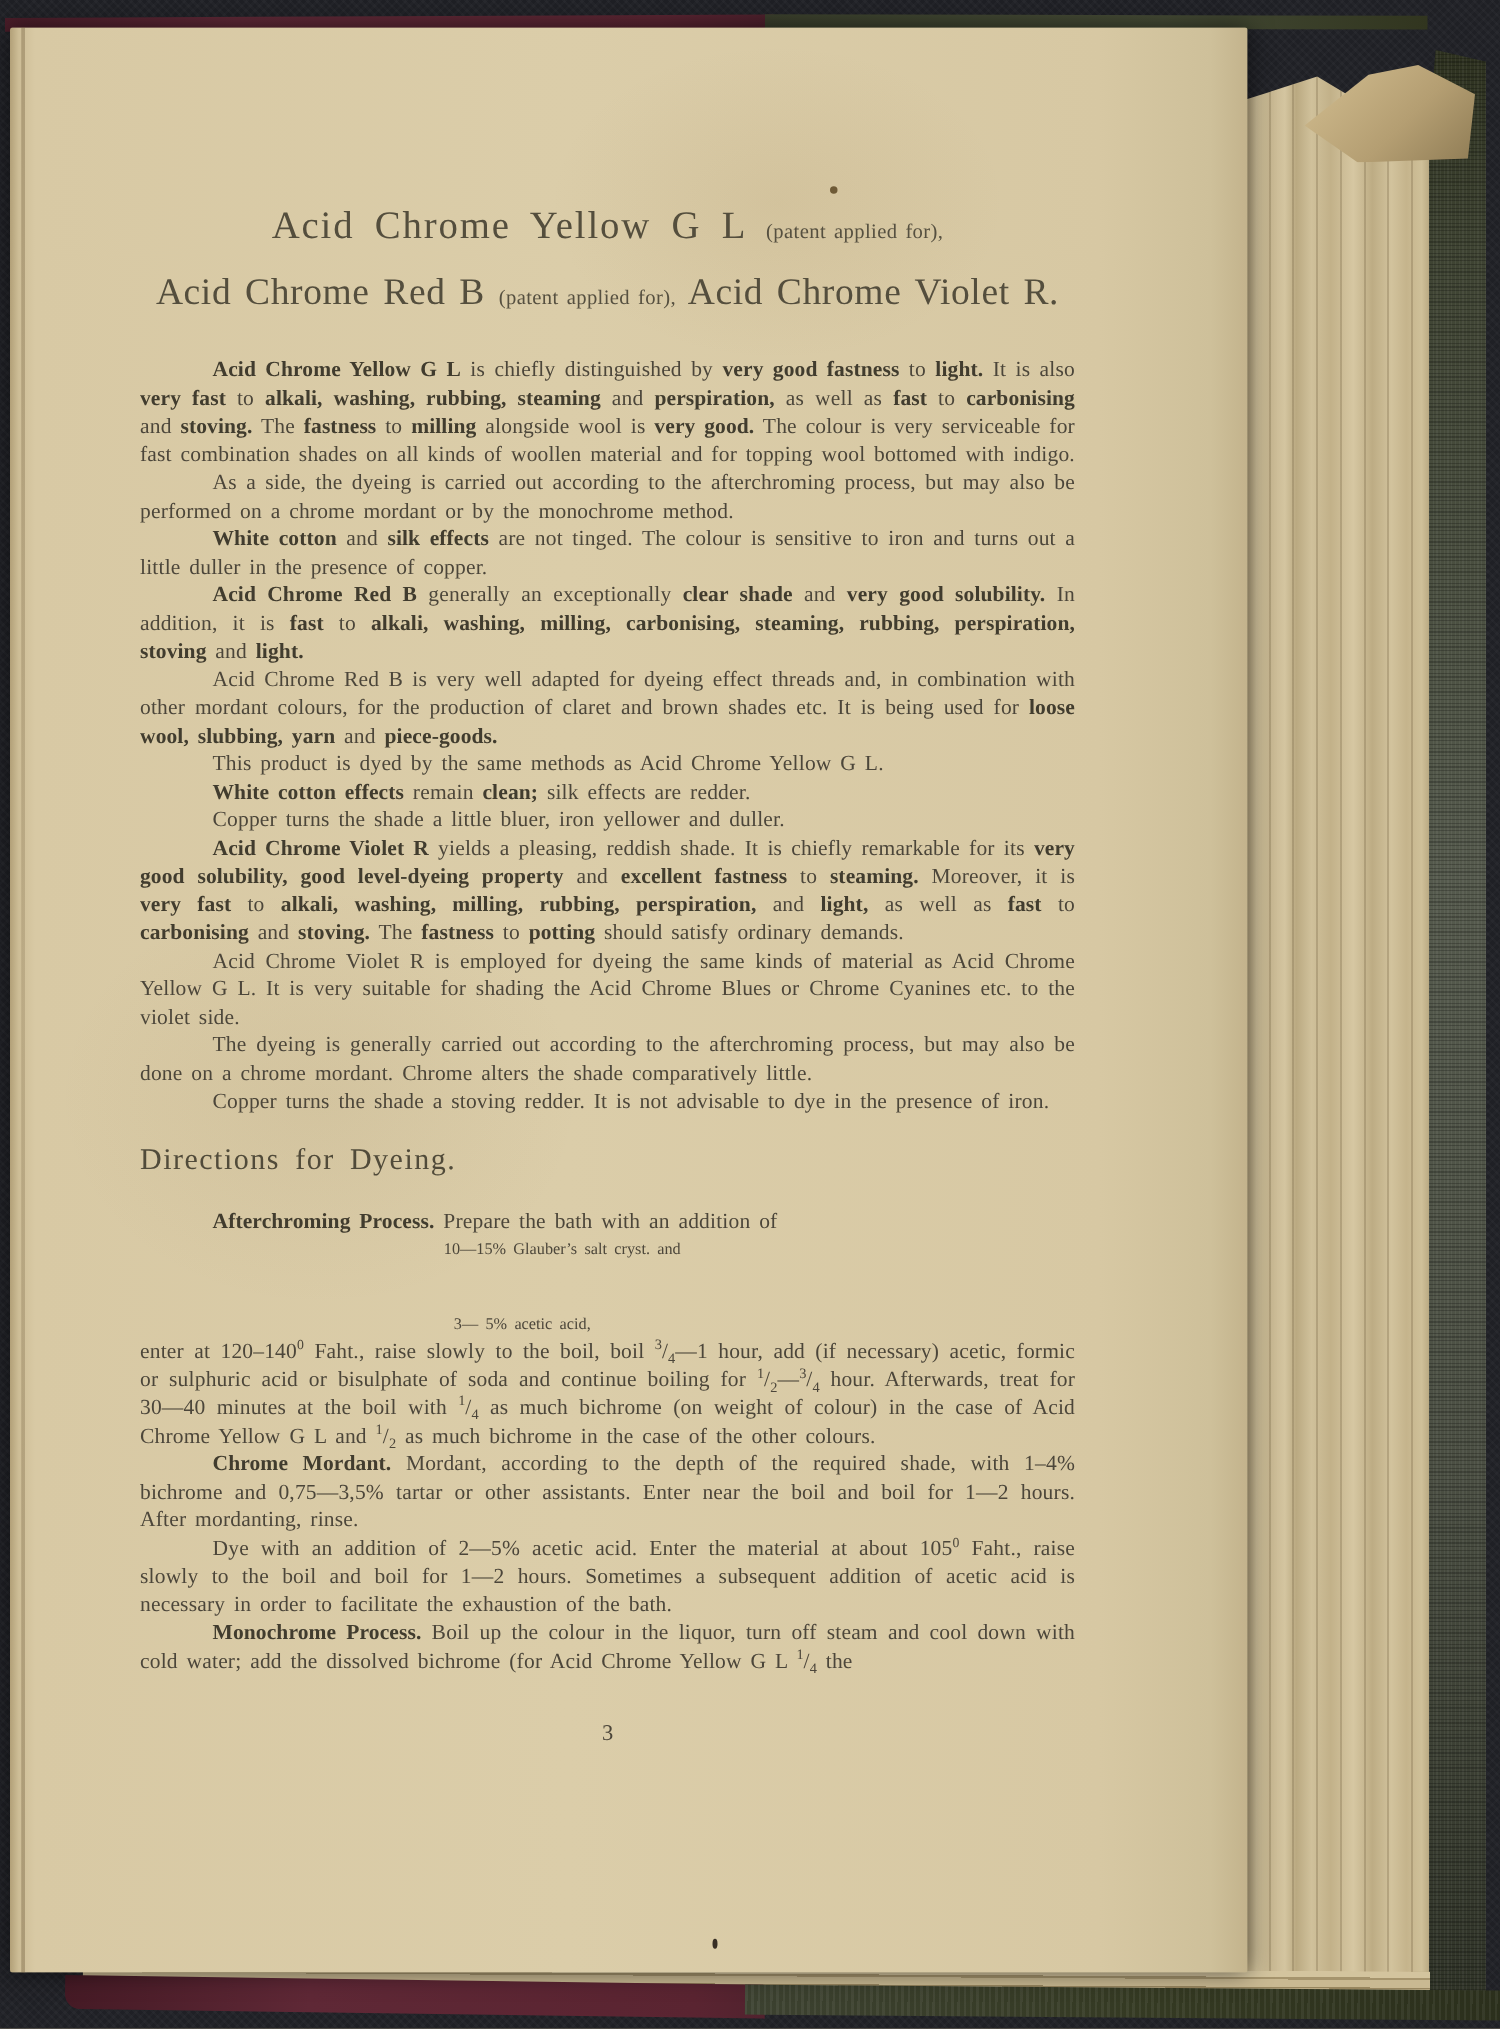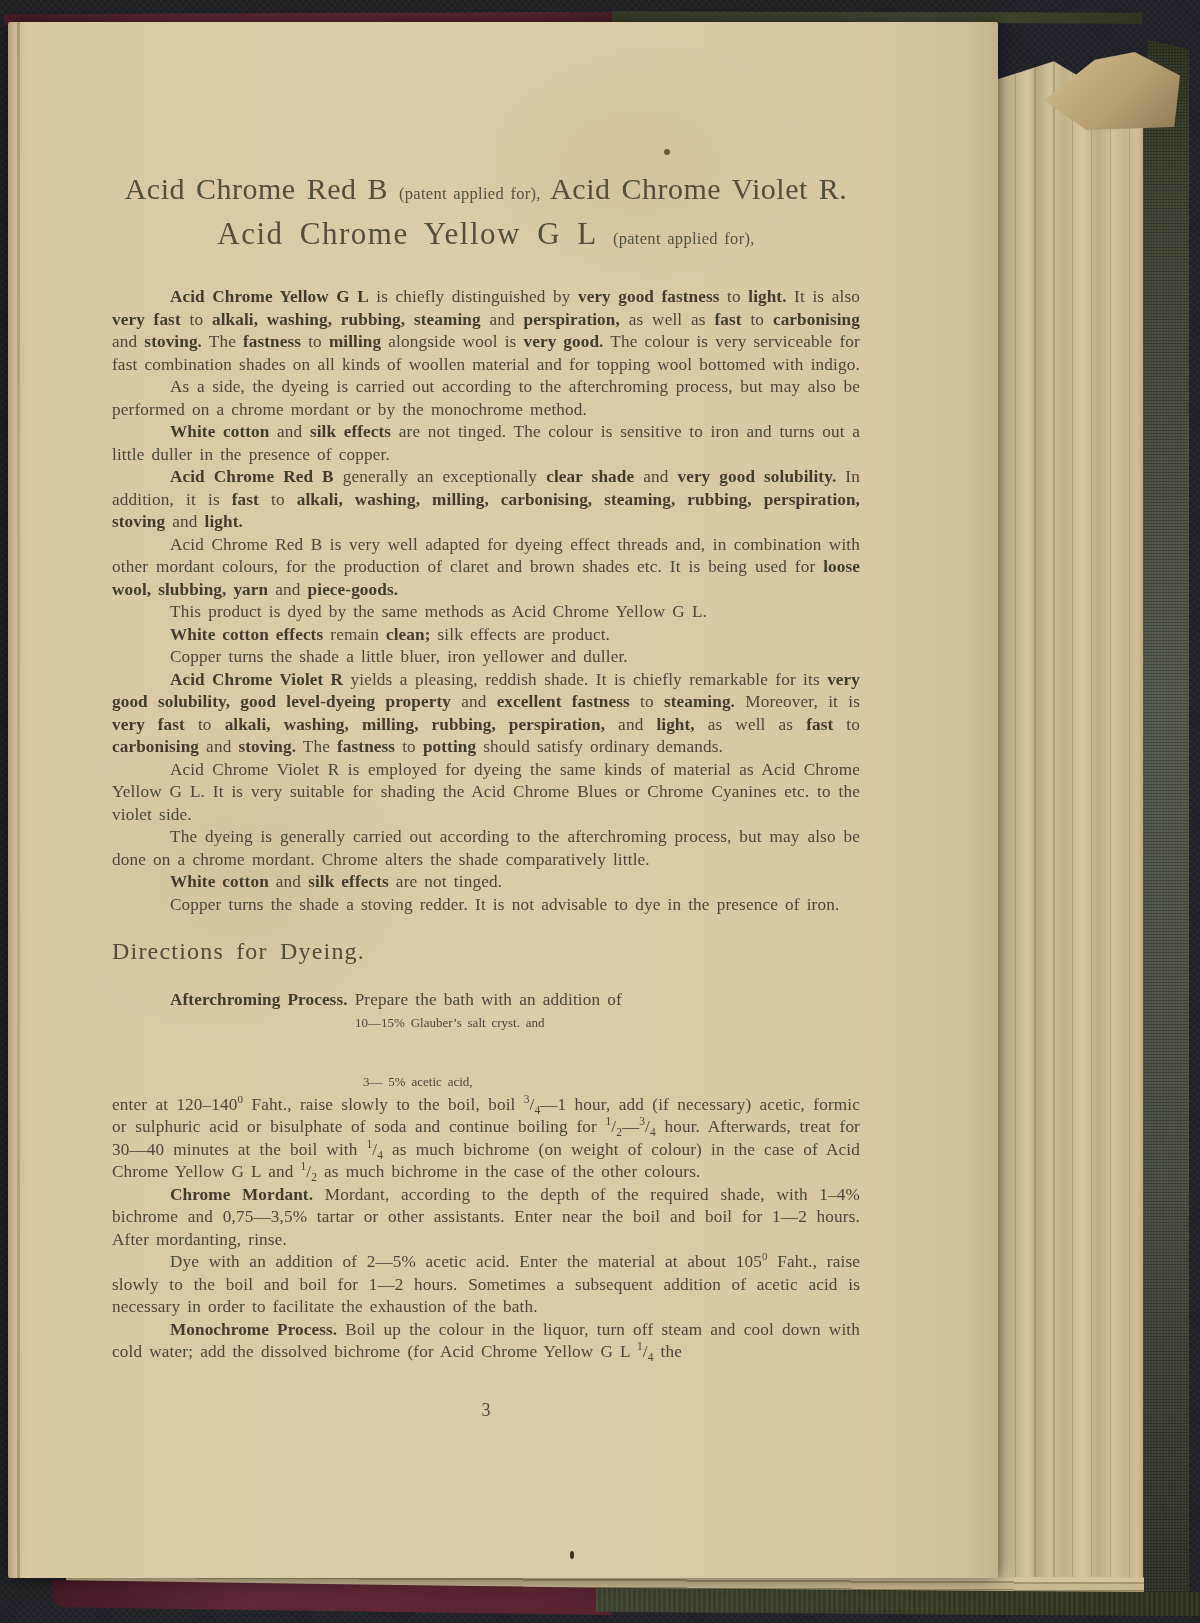--- a/index.html
+++ b/index.html
@@ -86,44 +86,43 @@
 <div class="cover-cloth"></div>
 <div class="torn-corner"></div>
 <div class="bottom-edge-pages"></div>
 <div class="bottom-strip-maroon"></div>
 <div class="bottom-strip-olive"></div>
 
 <div class="page">
   <div class="page-inner">
 
     <div class="title-block">
+      <div class="title-line title-line1">
+        <span>Acid Chrome Yellow G L</span>
+        <span class="title-note">(patent applied for),</span>
+      </div>
       <div class="title-line title-line2">
         <span>Acid Chrome Red B</span>
         <span class="title-note">(patent applied for),</span>
         <span>Acid Chrome Violet R.</span>
-      </div>
-      <div class="title-line title-line1">
-        <span>Acid Chrome Yellow G L</span>
-        <span class="title-note">(patent applied for),</span>
       </div>
     </div>
 
     <div id="body1" class="body-col">
         <p class="body-p indent"><b>Acid Chrome Yellow G L</b><span> is chiefly distinguished by </span><b>very good fastness</b><span> to </span><b>light.</b><span>  It is also </span><b>very fast</b><span> to </span><b>alkali, washing, rubbing, steaming</b><span> and </span><b>perspiration,</b><span> as well as </span><b>fast</b><span> to </span><b>carbonising</b><span> and </span><b>stoving.</b><span>  The </span><b>fastness</b><span> to </span><b>milling</b><span> alongside wool is </span><b>very good.</b><span>  The colour is very serviceable for fast combination shades on all kinds of woollen material and for topping wool bottomed with indigo.</span></p>
         <p class="body-p indent"><span>As a side, the dyeing is carried out according to the afterchroming process, but may also be performed on a chrome mordant or by the monochrome method.</span></p>
         <p class="body-p indent"><b>White cotton</b><span> and </span><b>silk effects</b><span> are not tinged.  The colour is sensitive to iron and turns out a little duller in the presence of copper.</span></p>
         <p class="body-p indent"><b>Acid Chrome Red B</b><span> generally an exceptionally </span><b>clear shade</b><span> and </span><b>very good solubility.</b><span>  In addition, it is </span><b>fast</b><span> to </span><b>alkali, washing, milling, carbonising, steaming, rubbing, perspiration, stoving</b><span> and </span><b>light.</b></p>
         <p class="body-p indent"><span>Acid Chrome Red B is very well adapted for dyeing effect threads and, in combination with other mordant colours, for the production of claret and brown shades etc.  It is being used for </span><b>loose wool, slubbing, yarn</b><span> and </span><b>piece-goods.</b></p>
         <p class="body-p indent"><span>This product is dyed by the same methods as Acid Chrome Yellow G L.</span></p>
-        <p class="body-p indent"><b>White cotton effects</b><span> remain </span><b>clean;</b><span> silk effects are product.</span></p>
+        <p class="body-p indent"><b>White cotton effects</b><span> remain </span><b>clean;</b><span> silk effects are redder.</span></p>
         <p class="body-p indent"><span>Copper turns the shade a little bluer, iron yellower and duller.</span></p>
         <p class="body-p indent"><b>Acid Chrome Violet R</b><span> yields a pleasing, reddish shade.  It is chiefly remarkable for its </span><b>very good solubility, good level-dyeing property</b><span> and </span><b>excellent fastness</b><span> to </span><b>steaming.</b><span>  Moreover, it is </span><b>very fast</b><span> to </span><b>alkali, washing, milling, rubbing, perspiration,</b><span> and </span><b>light,</b><span> as well as </span><b>fast</b><span> to </span><b>carbonising</b><span> and </span><b>stoving.</b><span>  The </span><b>fastness</b><span> to </span><b>potting</b><span> should satisfy ordinary demands.</span></p>
         <p class="body-p indent"><span>Acid Chrome Violet R is employed for dyeing the same kinds of material as Acid Chrome Yellow G L.  It is very suitable for shading the Acid Chrome Blues or Chrome Cyanines etc. to the violet side.</span></p>
         <p class="body-p indent"><span>The dyeing is generally carried out according to the afterchroming process, but may also be done on a chrome mordant.  Chrome alters the shade comparatively little.</span></p>
-        <p class="body-p indent"><b>White cotton</b><span> and </span><b>silk effects</b><span> are not tinged.</span></p>
         <p class="body-p indent"><span>Copper turns the shade a stoving redder.  It is not advisable to dye in the presence of iron.</span></p>
       </div>
 
     <h2 class="section-heading">Directions for Dyeing.</h2>
 
     <div id="body2" class="body-col" style="margin-top:0;">
         <p class="body-p indent"><b>Afterchroming Process.</b><span>  Prepare the bath with an addition of</span></p>
         <div class="recipe-line">10—15% Glauber’s salt cryst. and</div>
         <div class="recipe-line">3— 5% acetic acid,</div>
         <p class="body-p"><span>enter at 120–140</span><sup>0</sup><span> Faht., raise slowly to the boil, boil </span><span class="frac"><sup>3</sup>/<sub>4</sub></span><span>—1 hour, add (if necessary) acetic, formic or sulphuric acid or bisulphate of soda and continue boiling for </span><span class="frac"><sup>1</sup>/<sub>2</sub></span><span>—</span><span class="frac"><sup>3</sup>/<sub>4</sub></span><span> hour.  Afterwards, treat for 30—40 minutes at the boil with </span><span class="frac"><sup>1</sup>/<sub>4</sub></span><span> as much bichrome (on weight of colour) in the case of Acid Chrome Yellow G L and </span><span class="frac"><sup>1</sup>/<sub>2</sub></span><span> as much bichrome in the case of the other colours.</span></p>

